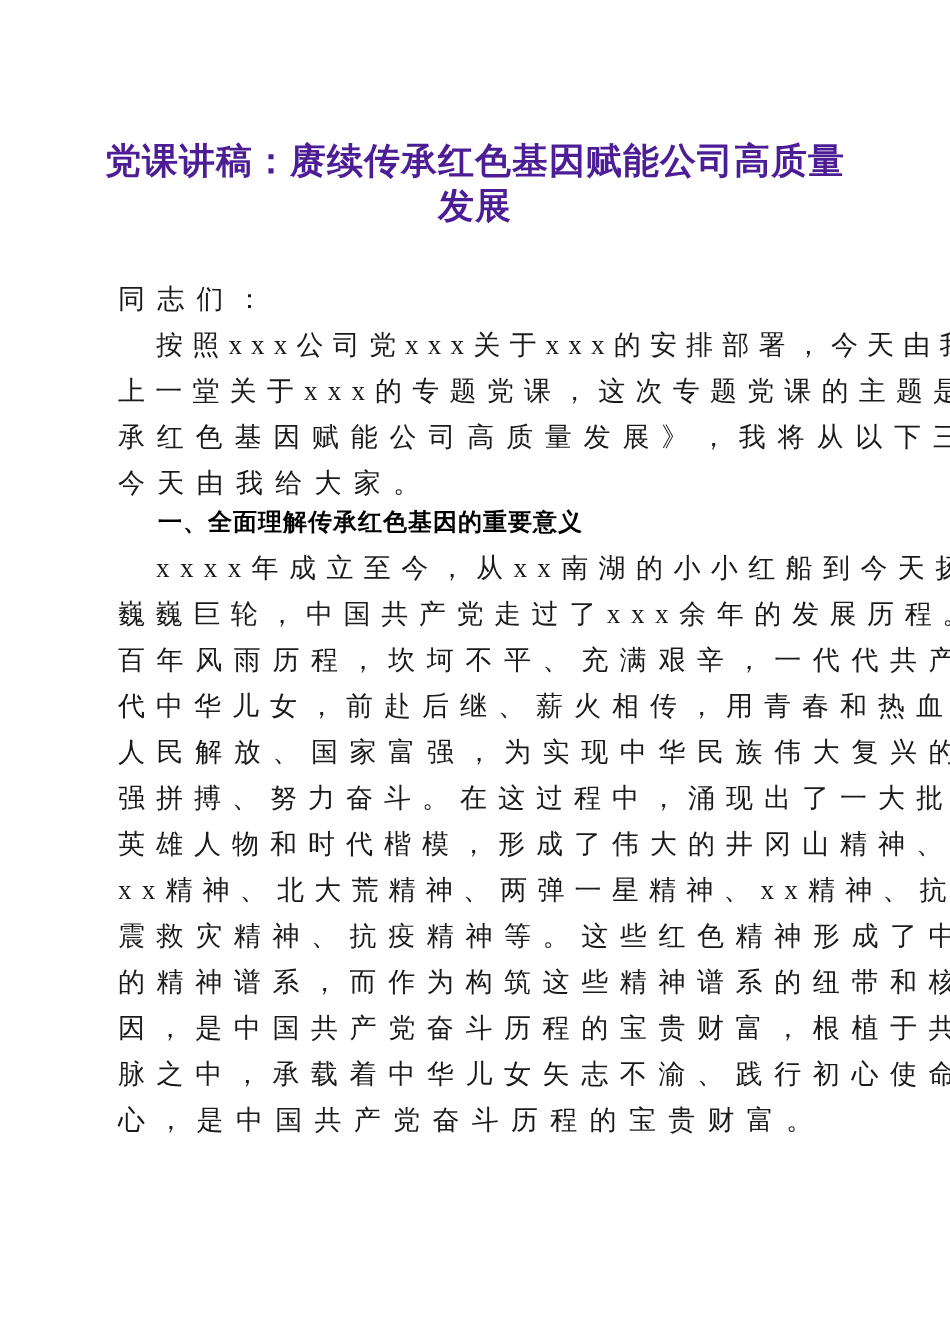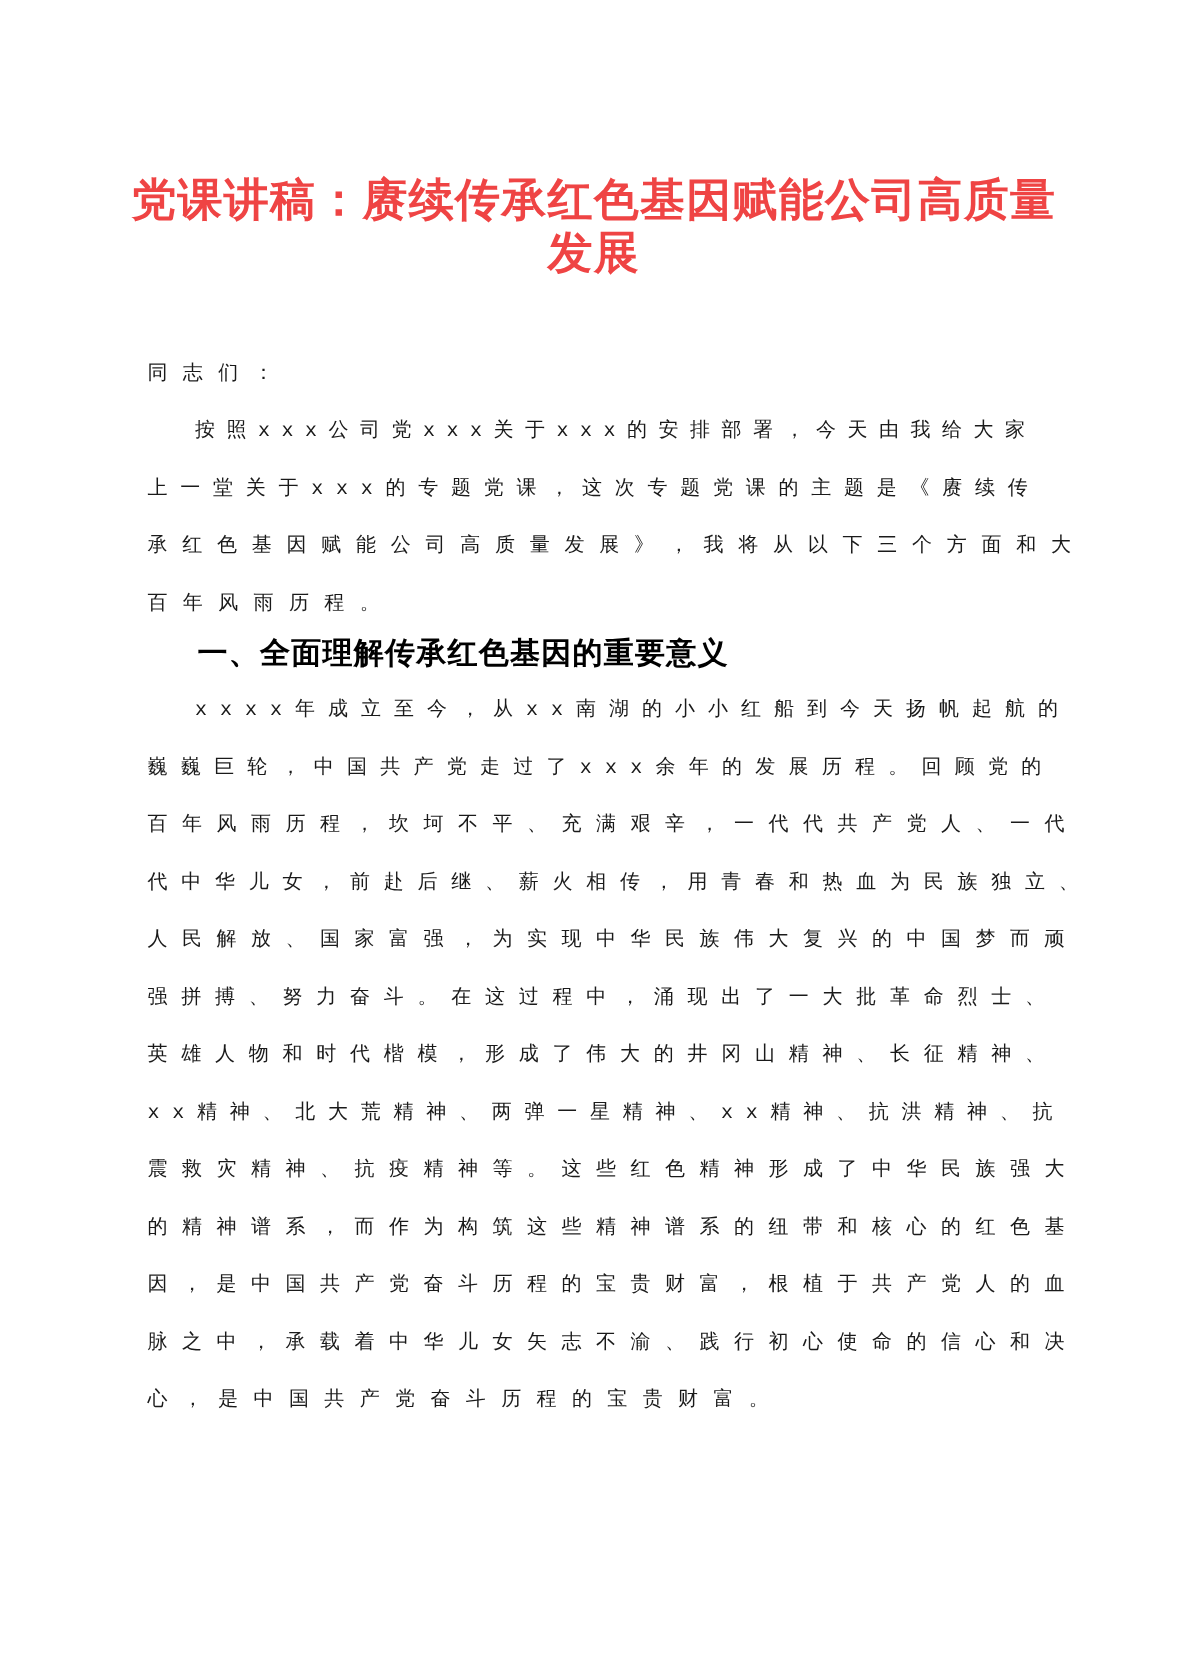--- a/index.html
+++ b/index.html
@@ -1,47 +1,47 @@
 <!DOCTYPE html>
 <html><head>
 <meta charset="utf-8">
 <style>
   html, body { margin: 0; padding: 0; background: #ffffff; }
   body { width: 950px; height: 1344px; position: relative; overflow: hidden; color: #111; }
   .page { position: absolute; left: 0; top: 0; width: 950px; height: 1344px; background: #fff; }
   .title {
     position: absolute; left: 100px; width: 750px; text-align: center;
     font-family: "DejaVu Serif", "Liberation Serif", serif; font-weight: bold;
-    font-size: 36px; line-height: 44px; letter-spacing: 1px; color: #ef4444;
+    font-size: 36px; line-height: 44px; letter-spacing: 1px; color: #4c1d95;
   }
   .line {
     position: absolute; left: 118px; width: 720px; white-space: nowrap;
-    font-family: Liberation Mono, monospace;
-    font-size: 16px; line-height: 30px; letter-spacing: 12.3px; color: #1a1a1a;
+    font-family: Liberation Serif, serif;
+    font-size: 27px; line-height: 30px; letter-spacing: 12.3px; color: #1a1a1a;
   }
   .line.ind { left: 156px; }
   .heading {
     position: absolute; white-space: nowrap;
     font-family: "DejaVu Sans", "Liberation Sans", sans-serif; font-weight: bold;
     font-size: 24px; line-height: 30px; letter-spacing: 1px; color: #000;
   }
 </style>
 </head>
 <body>
 
 <div class="page">
   <div class="title" style="top:138px;">党课讲稿：赓续传承红色基因赋能公司高质量</div>
-  <div class="title" style="top:183px;font-family:Liberation Mono, monospace;">发展</div>
+  <div class="title" style="top:183px;">发展</div>
 
   <div class="line" style="top:284px;">同志们：</div>
 
   <div class="line ind" style="top:330px; letter-spacing:9.2px;">按照xxx公司党xxx关于xxx的安排部署，今天由我给大家</div>
   <div class="line" style="top:376px; letter-spacing:10.2px;">上一堂关于xxx的专题党课，这次专题党课的主题是《赓续传</div>
   <div class="line" style="top:422px; letter-spacing:11.8px;">承红色基因赋能公司高质量发展》，我将从以下三个方面和大</div>
-  <div class="line" style="top:468px;">百年风雨历程。</div>
+  <div class="line" style="top:468px;">今天由我给大家。</div>
 
   <div class="heading" style="top:507px; left:158px;">一、全面理解传承红色基因的重要意义</div>
 
   <div class="line ind" style="top:553px; letter-spacing:10.4px;">xxxx年成立至今，从xx南湖的小小红船到今天扬帆起航的</div>
   <div class="line" style="top:599px; letter-spacing:10.6px;">巍巍巨轮，中国共产党走过了xxx余年的发展历程。回顾党的</div>
   <div class="line" style="top:645px; letter-spacing:11.6px;">百年风雨历程，坎坷不平、充满艰辛，一代代共产党人、一代</div>
   <div class="line" style="top:691px; letter-spacing:11.0px;">代中华儿女，前赴后继、薪火相传，用青春和热血为民族独立、</div>
   <div class="line" style="top:737px; letter-spacing:11.6px;">人民解放、国家富强，为实现中华民族伟大复兴的中国梦而顽</div>
   <div class="line" style="top:783px; letter-spacing:11.0px;">强拼搏、努力奋斗。在这过程中，涌现出了一大批革命烈士、</div>
   <div class="line" style="top:829px; letter-spacing:11.0px;">英雄人物和时代楷模，形成了伟大的井冈山精神、长征精神、</div>

